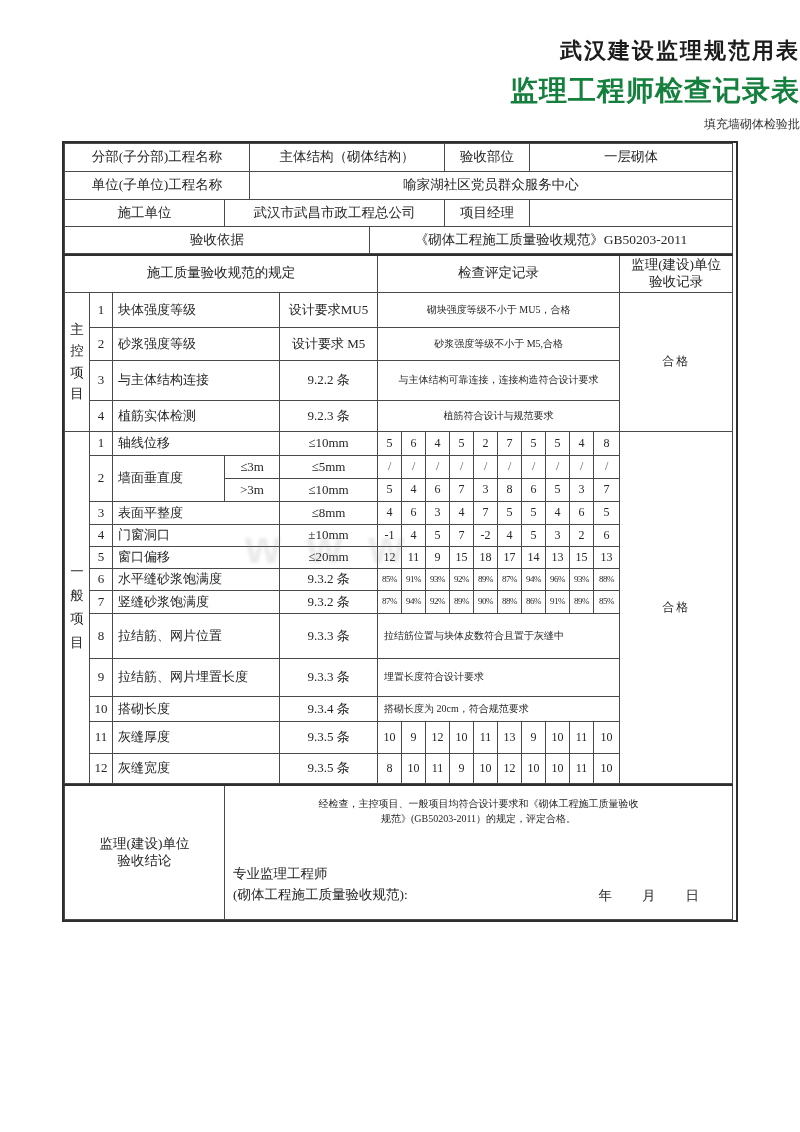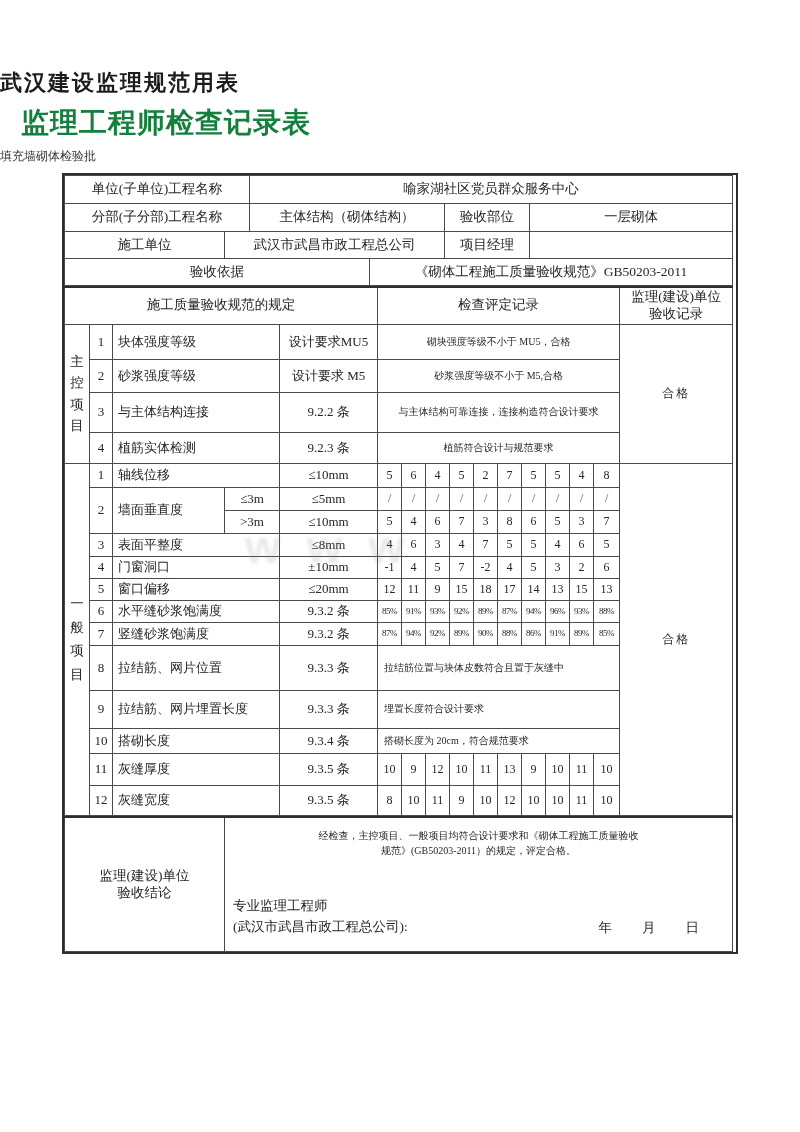--- a/index.html
+++ b/index.html
@@ -5,21 +5,21 @@
   html,body{margin:0;padding:0;background:#ffffff;}
   .sheet{
     position:relative;
     width:800px;height:1132px;
     margin:0 auto;
     background:#ffffff;
     font-family:"Liberation Serif","DejaVu Serif",serif;
     color:#222;
     overflow:hidden;
   }
-  .titles{padding-top:68px;text-align:left;}
+  .titles{padding-top:36px;text-align:right;}
   .title1{font-size:22px;font-weight:bold;letter-spacing:2px;color:#1c1c1c;}
   .title2{font-size:28px;font-weight:bold;letter-spacing:1px;margin-top:6px;
           font-family:"Liberation Sans","DejaVu Sans",sans-serif;color:#15803d;margin-left:21px;}
   .subtitle{font-size:12px;margin-top:6px;color:#333;}
 
   .form-wrap{
     width:672px;margin:8px auto 0 auto;
     border:2px solid #2e2e2e;
   }
   table{border-collapse:collapse;table-layout:fixed;width:668px;}
@@ -86,28 +86,28 @@
       <colgroup>
         <col style="width:160px">
           <col style="width:25px">
           <col style="width:120px">
         <col style="width:75px">
           <col style="width:85px">
           <col style="width:203px">
       </colgroup>
       <tbody>
           <tr style="height:28px">
-        <td colspan="2" class="lab">单位(子单位)工程名称</td>
-        <td colspan="4">喻家湖社区党员群众服务中心</td>
-      </tr>
-      <tr style="height:28px">
         <td colspan="2" class="lab">分部(子分部)工程名称</td>
         <td colspan="2">主体结构（砌体结构）</td>
         <td class="lab">验收部位</td>
         <td>一层砌体</td>
+      </tr>
+      <tr style="height:28px">
+        <td colspan="2" class="lab">单位(子单位)工程名称</td>
+        <td colspan="4">喻家湖社区党员群众服务中心</td>
       </tr>
       <tr style="height:27px">
         <td class="lab">施工单位</td>
         <td colspan="3">武汉市武昌市政工程总公司</td>
         <td class="lab">项目经理</td>
         <td></td>
       </tr>
       <tr style="height:27px">
         <td colspan="3" class="lab">验收依据</td>
         <td colspan="3">《砌体工程施工质量验收规范》GB50203-2011</td>
@@ -373,21 +373,21 @@
         </td>
         <td class="concl-cell">
           <div class="concl-inner">
             <div class="concl-text">
               <div>经检查，主控项目、一般项目均符合设计要求和《砌体工程施工质量验收</div>
               <div>规范》(GB50203-2011）的规定，评定合格。</div>
             </div>
             <div class="sign-row">
               <div class="sign-left">
                 <div>专业监理工程师</div>
-                <div>(武汉市武昌市政工程总公司):</div>
+                <div>(砌体工程施工质量验收规范):</div>
               </div>
               <div class="sign-date">年　　月　　日</div>
             </div>
           </div>
         </td>
       </tr>
     </tbody>
       </table>
 
   </div>

